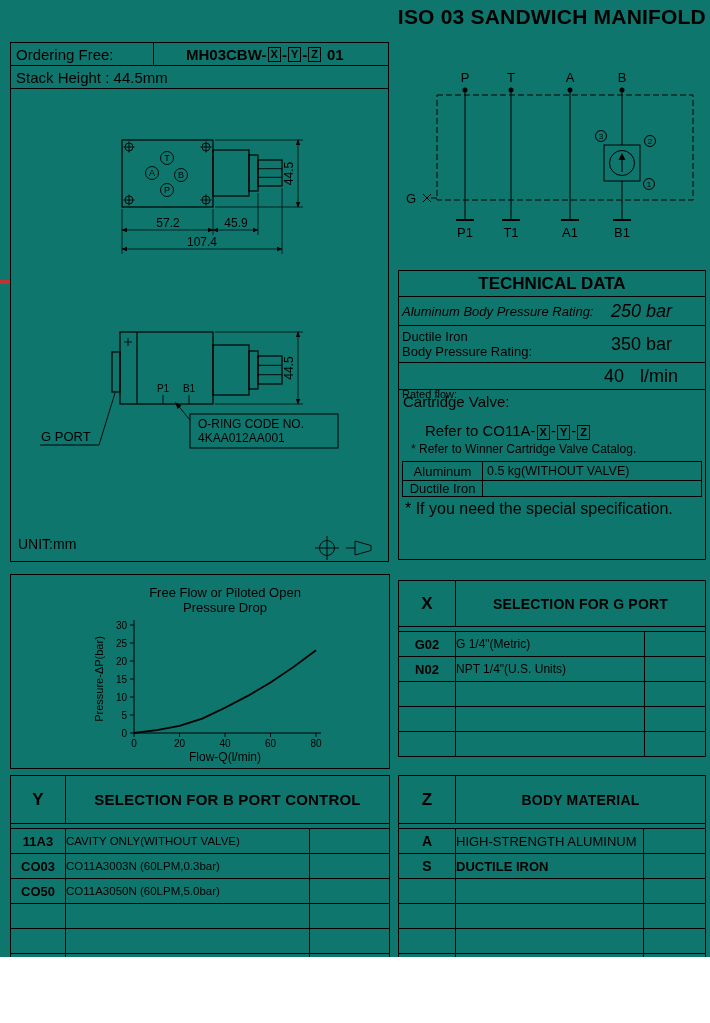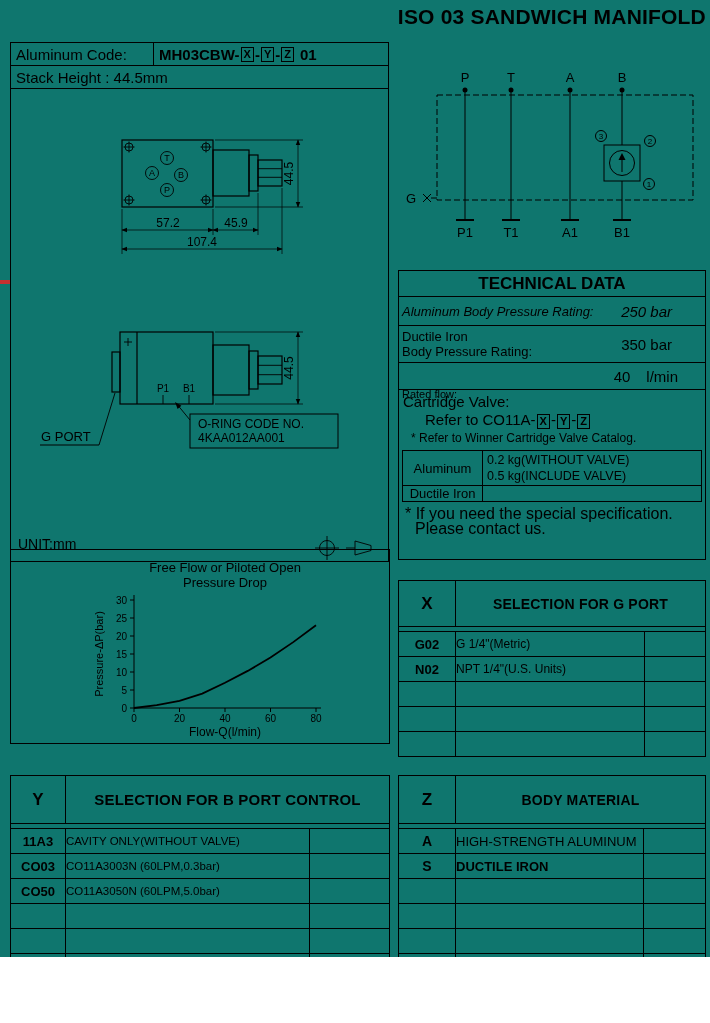--- a/index.html
+++ b/index.html
@@ -8,21 +8,21 @@
          font-family:"Liberation Sans", sans-serif; }
   #page { position:relative; width:710px; height:957px; background:#0f766e; overflow:hidden; }
 
   .red-mark { position:absolute; left:0; top:280px; width:10px; height:4px; background:#c53030; }
 
   .title { position:absolute; top:5px; right:4px; font-size:21px; font-weight:bold; letter-spacing:0.2px; }
 
   .ord-box { position:absolute; left:10px; top:42px; width:379px; height:24px; border:1px solid #000;
              display:flex; align-items:stretch; font-size:15px; }
   .ord-label { display:flex; align-items:center; padding-left:5px; width:143px; border-right:1px solid #000; }
-  .ord-code { flex:1; display:flex; align-items:center; padding-left:5px; font-weight:bold; }
+  .ord-code { flex:1; display:flex; align-items:center; padding-left:5px; font-weight:bold;margin-left:27px; }
   .cbx { display:inline-block; border:1px solid #000; padding:0 2px; font-size:11px; line-height:13px;
          font-weight:bold; margin:0 1px; }
   .sfx { margin-left:5px; }
   .stack-box { position:absolute; left:10px; top:65px; width:379px; height:24px; border:1px solid #000;
                display:flex; align-items:center; padding-left:5px; font-size:15px; }
 
   .draw-panel { position:absolute; left:10px; top:88px; width:379px; height:474px; border:1px solid #000; }
   .draw-panel svg { position:absolute; left:0; top:0; }
   .unit-note { position:absolute; left:7px; top:447px; font-size:14px; }
 
@@ -41,36 +41,36 @@
   .tech-panel { position:absolute; left:398px; top:270px; width:308px; height:290px;
                 border:1px solid #000; overflow:hidden; }
   .tech-title { height:26px; line-height:25px; border-bottom:1px solid #000; text-align:center;
                 font-weight:bold; font-size:17px; }
   .tech-row { display:flex; align-items:center; border-bottom:1px solid #000; padding:0 3px; }
   .r1 { height:29px; font-size:13px;font-style:italic; }
   .r2 { height:37px; font-size:13px; }
   .r2 .tlabel div { line-height:15px; }
   .r3 { height:27px; }
   .tlabel-lg { font-size:11px;margin-top:36px; }
-  .tvalue { margin-left:auto; font-size:15px; padding-right:30px; }
+  .tvalue { margin-left:auto; font-size:18px; padding-right:30px; }
   .flow { display:flex; gap:16px; padding-right:24px; }
   .tech-cart { padding:3px 4px 2px; }
   .cart-l1 { font-size:15px; }
-  .cart-l2 { font-size:15px; padding-left:22px; margin-top:1px; }
+  .cart-l2 { font-size:15px; padding-left:22px; margin-top:12px; }
   .cart-note { font-size:12px; padding-left:8px; margin-top:2px; }
   .weight-table { border:1px solid #000; margin:3px 3px 2px; }
   .wrow { display:flex; border-bottom:1px solid #000; }
   .wrow:last-child { border-bottom:none; }
   .wmat { width:80px; border-right:1px solid #000; display:flex; align-items:center;
           justify-content:center; font-size:13px; text-align:center; }
   .wvals { flex:1; font-size:12.5px; line-height:16px; padding:1px 0 1px 4px; }
   .tech-note { font-size:16px; padding:2px 0 0 6px; line-height:15px; }
   .tech-note .indent { padding-left:10px; }
 
-  .chart-panel { position:absolute; left:10px; top:549px; width:380px; height:195px; border:1px solid #000; }
+  .chart-panel { position:absolute; left:10px; top:574px; width:380px; height:195px; border:1px solid #000; }
   .chart-title { position:absolute; left:104px; top:10px; width:220px; text-align:center;
                  font-size:13px; line-height:15px; }
   .chart-ylabel { position:absolute; left:28px; top:98px; width:120px; text-align:center;
                   font-size:11px; transform:rotate(-90deg); }
   .chart-xlabel { position:absolute; left:144px; top:175px; width:140px; text-align:center; font-size:12px; }
   #chart-svg { position:absolute; left:0; top:0; }
   #chart-svg text { font-size:10px; }
 
   .sel-wrap { position:absolute; }
   table.sel { border-collapse:collapse; width:100%; table-layout:fixed; }
@@ -95,21 +95,21 @@
 </head>
 <body>
 
 <div id="page">
 
   <div class="red-mark"></div>
 
   <div class="title">ISO 03 SANDWICH MANIFOLD</div>
 
   <div class="ord-box">
-    <div class="ord-label">Aluminum Code:</div>
+    <div class="ord-label">Ordering Free:</div>
     <div class="ord-code">
       <span>MH03CBW-</span>
       <span class="cbx">X</span>
       <span>-</span>
       <span class="cbx">Y</span>
       <span>-</span>
       <span class="cbx">Z</span>
       <span class="sfx">01</span>
     </div>
   </div>
@@ -289,31 +289,29 @@
       <div class="cart-l1">Cartridge Valve:</div>
       <div class="cart-l2">
         <span>Refer to CO11A-</span><span class="cbx">X</span><span>-</span><span class="cbx">Y</span><span>-</span><span class="cbx">Z</span>
       </div>
       <div class="cart-note">* Refer to Winner Cartridge Valve Catalog.</div>
     </div>
     <div class="weight-table">
       <div class="wrow">
         <div class="wmat">Aluminum</div>
         <div class="wvals">
-          <div>0.2 kg(WITHOUT VALVE)</div>
-          <div>0.5 kg(INCLUDE VALVE)</div>
+          <div>0.5 kg(WITHOUT VALVE)</div>
         </div>
       </div>
       <div class="wrow">
         <div class="wmat">Ductile Iron</div>
       </div>
     </div>
     <div class="tech-note">
       <div>* If you need the special specification.</div>
-      <div class="indent">Please contact us.</div>
     </div>
   </div>
 
   <div class="chart-panel">
     <div class="chart-title">
       <div>Free Flow or Piloted Open</div>
       <div>Pressure Drop</div>
     </div>
     <div class="chart-ylabel">Pressure-ΔP(bar)</div>
     <div class="chart-xlabel">Flow-Q(l/min)</div>

